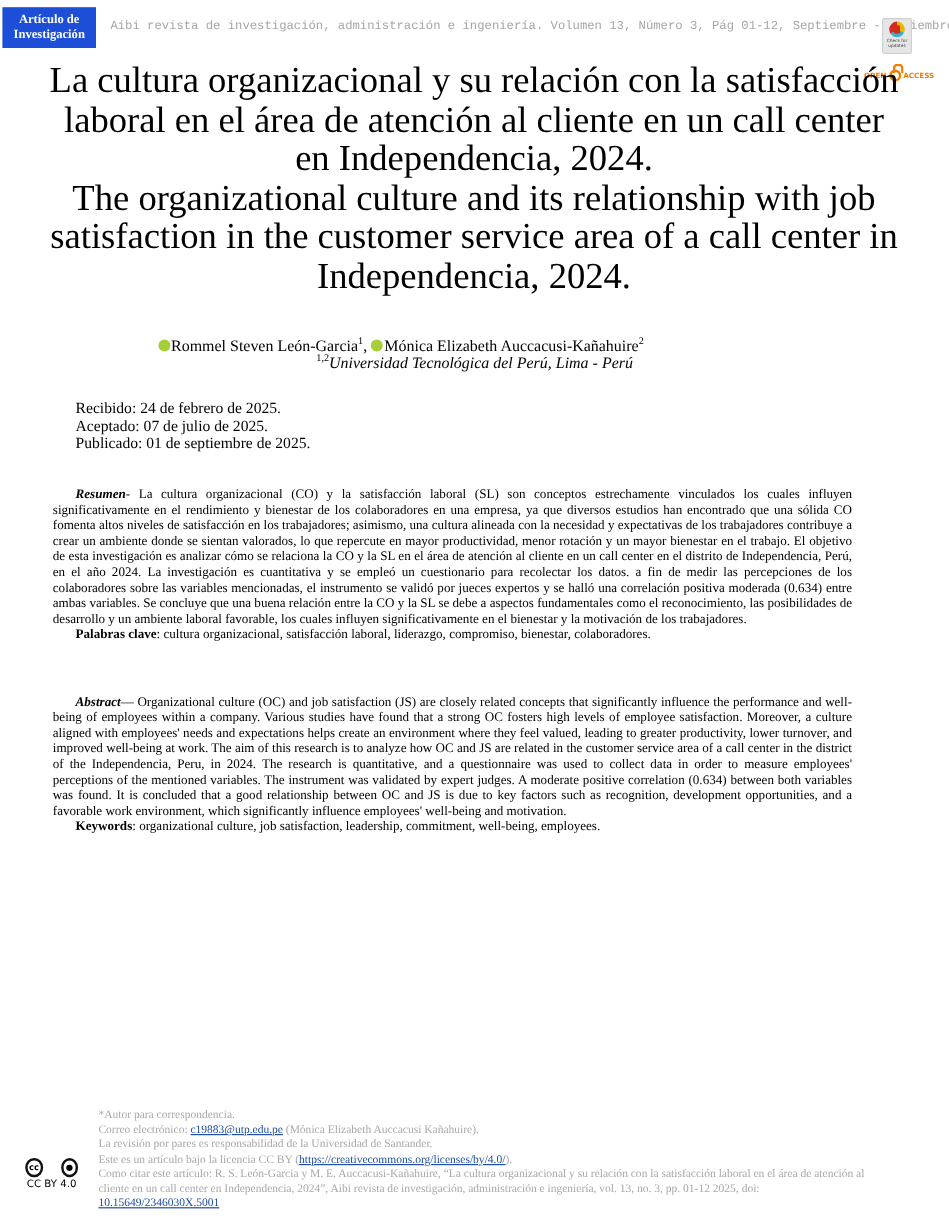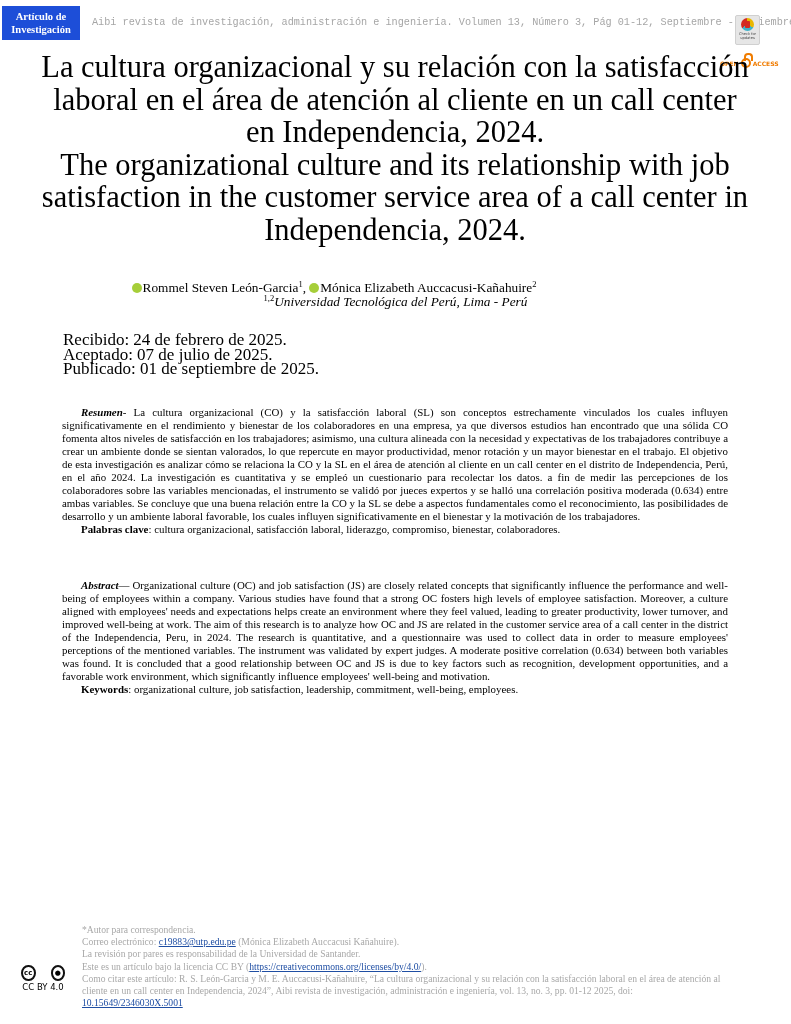--- a/index.html
+++ b/index.html
@@ -27,22 +27,22 @@
               box-sizing:border-box; position:relative; }
   .oa .lock::before { content:""; position:absolute; left:1px; top:-7px; width:5px; height:6px;
                       border:2px solid #f07c00; border-bottom:none; border-radius:4px 4px 0 0; }
   .title { position:absolute; left:40px; width:710px; top:51px; text-align:center;
            font-size:30.5px; line-height:32.5px; }
   .authors { position:absolute; left:0; width:668px; top:276px; text-align:center; font-size:13.3px; line-height:16px; }
   .orcid { display:inline-block; width:10px; height:10px; border-radius:50%; background:#a6ce39;
            vertical-align:-1px; margin-right:1px; }
   .affil { position:absolute; left:0; width:791px; top:293px; text-align:center; font-size:13.3px; font-style:italic; }
   .affil sup, .authors sup { font-size:8.5px; font-style:normal; }
-  .dates { position:absolute; left:63px; top:333px; font-size:17px; line-height:14.5px; }
-  .abstract { position:absolute; left:62px; width:666px; font-size:10.9px; line-height:13.05px;
+  .dates { position:absolute; left:63px; top:333px; font-size:13px; line-height:14.5px; }
+  .abstract { position:absolute; left:44px; width:666px; font-size:10.9px; line-height:13.05px;
               text-align:justify; }
   .abstract p { margin:0; text-indent:19px; }
   .abstract .kw { margin:0; padding-left:19px; }
   #resumen { top:406px; }
   #abstract-en { top:579px; }
   .footer-notes { position:absolute; left:82px; top:924px; width:650px; font-size:9.6px; line-height:12.2px; color:#a8a8a8; }
   .footer-notes div { margin:0; }
   .footer-notes a { color:#1f4ea3; text-decoration:underline; }
   .cc { position:absolute; left:21px; top:965px; width:44px; }
   .cc .icons { display:flex; gap:15px; justify-content:center; }

